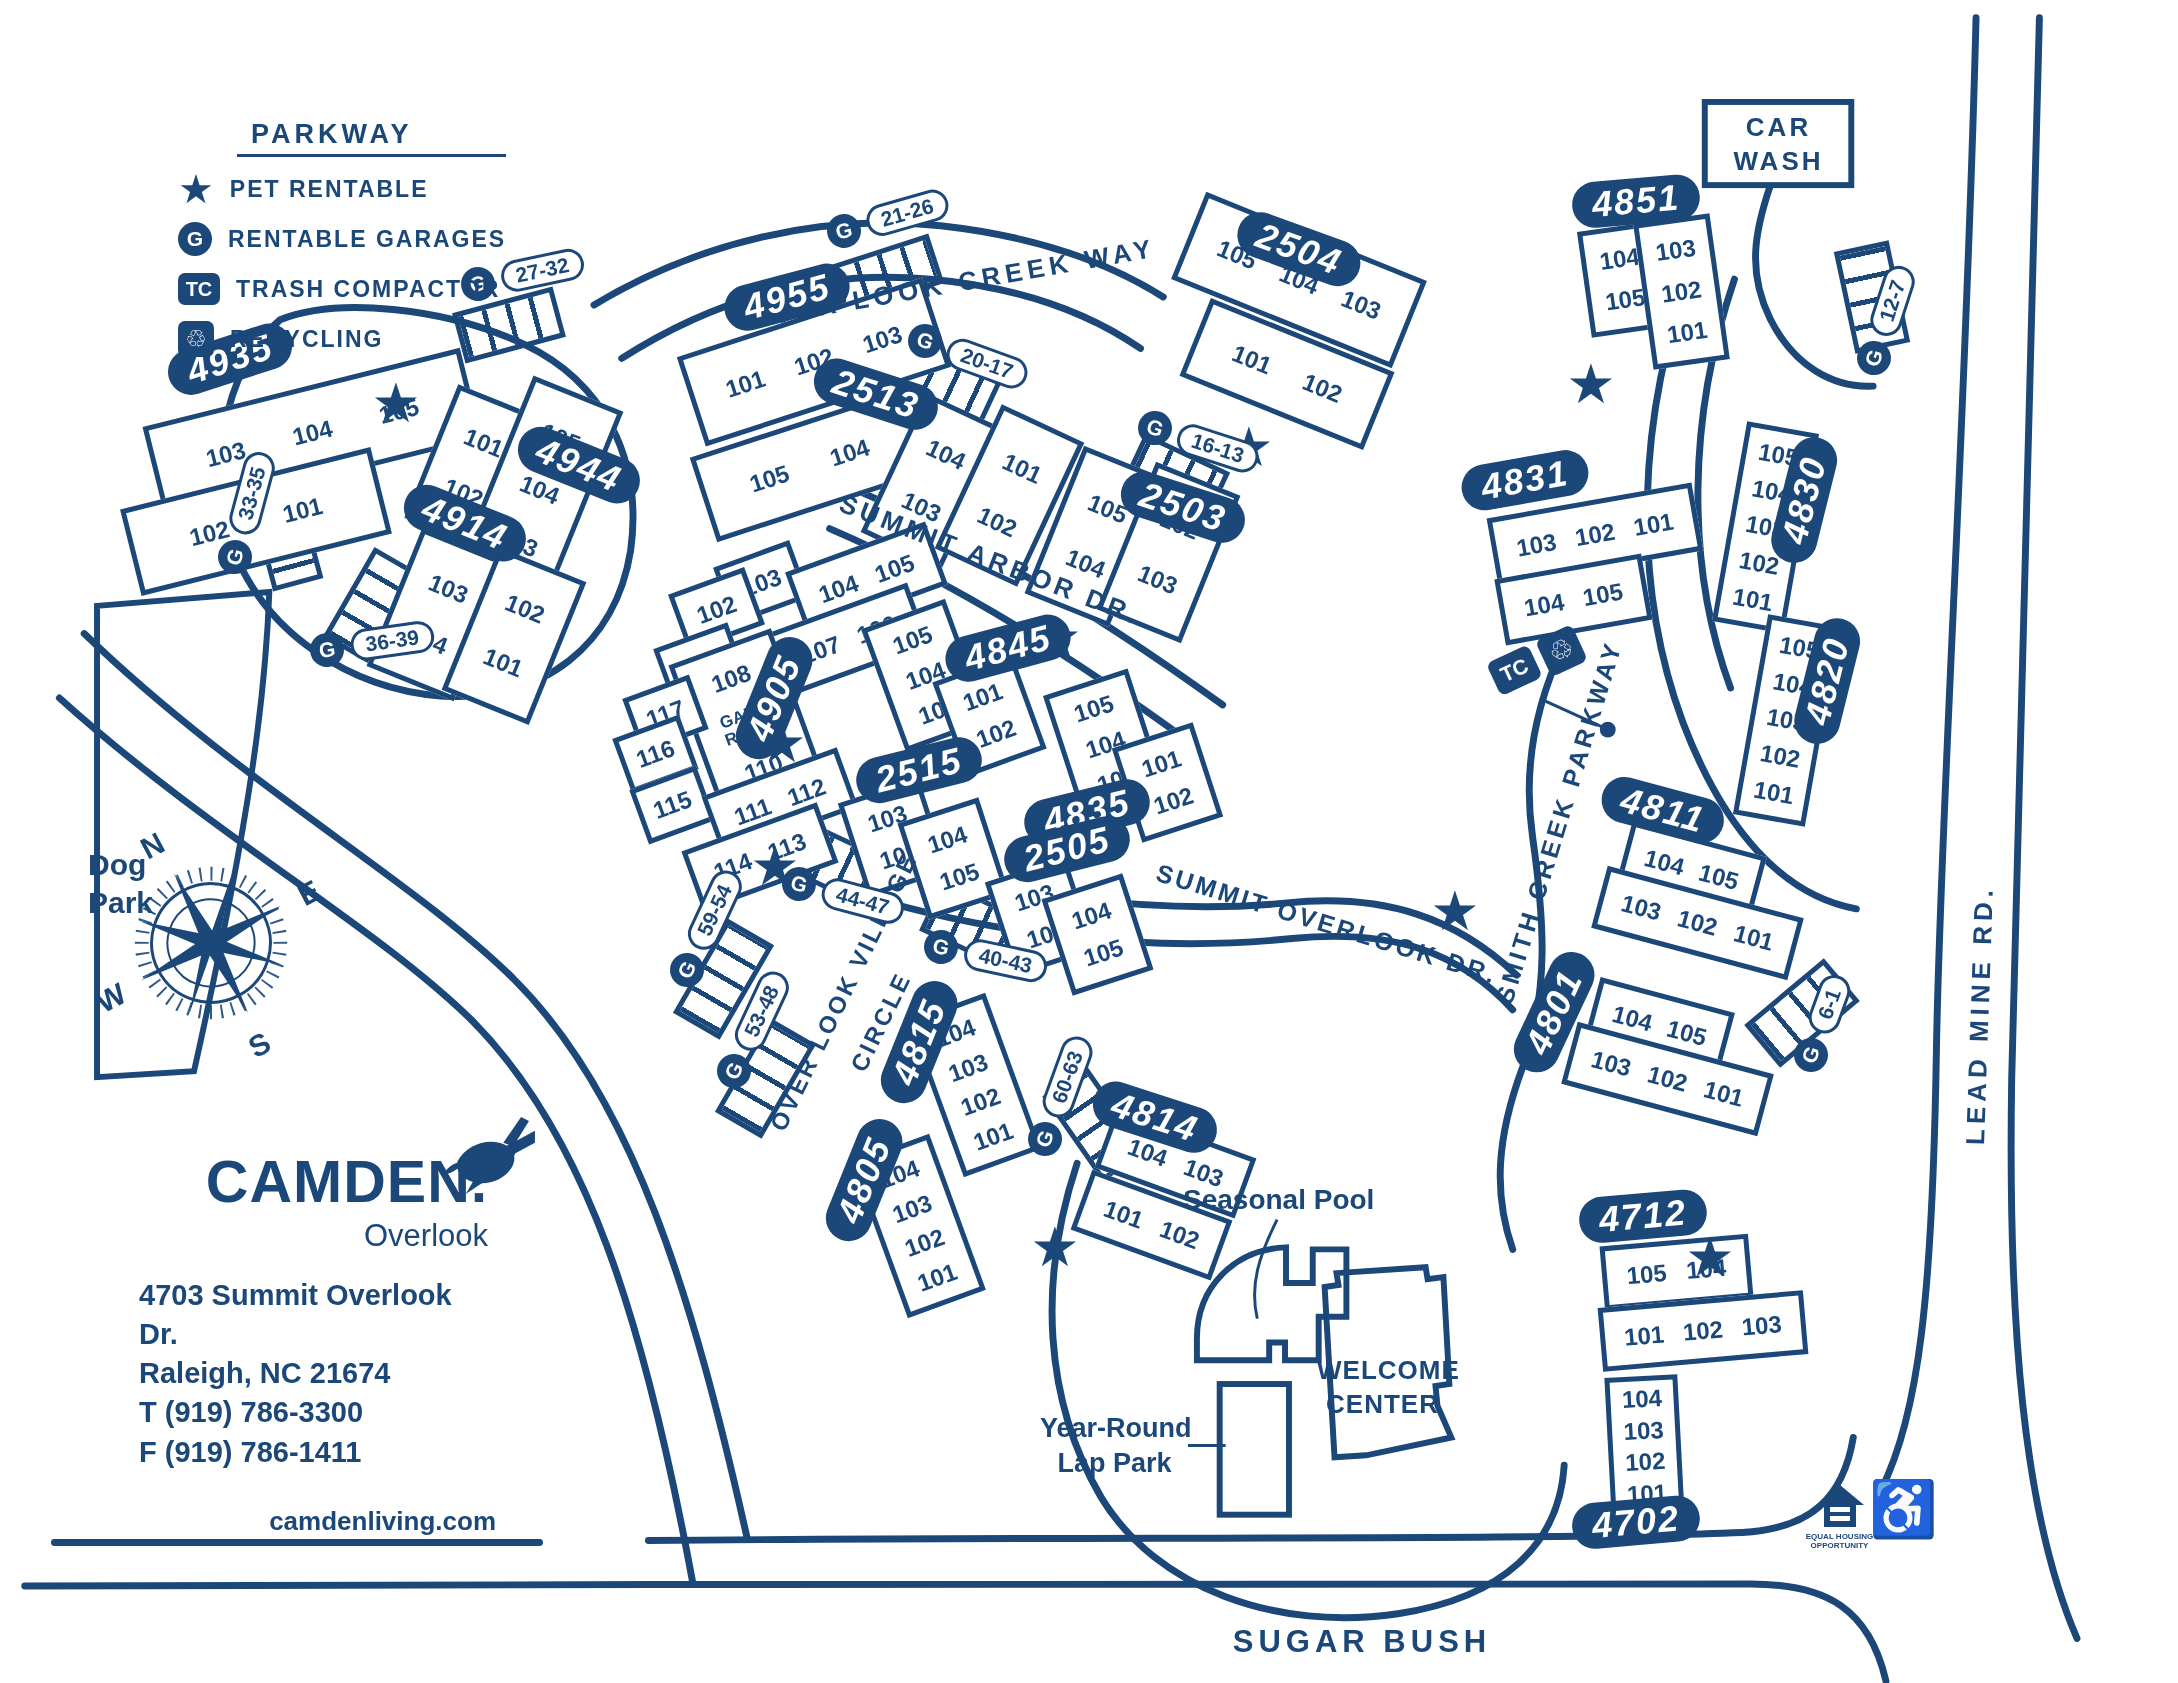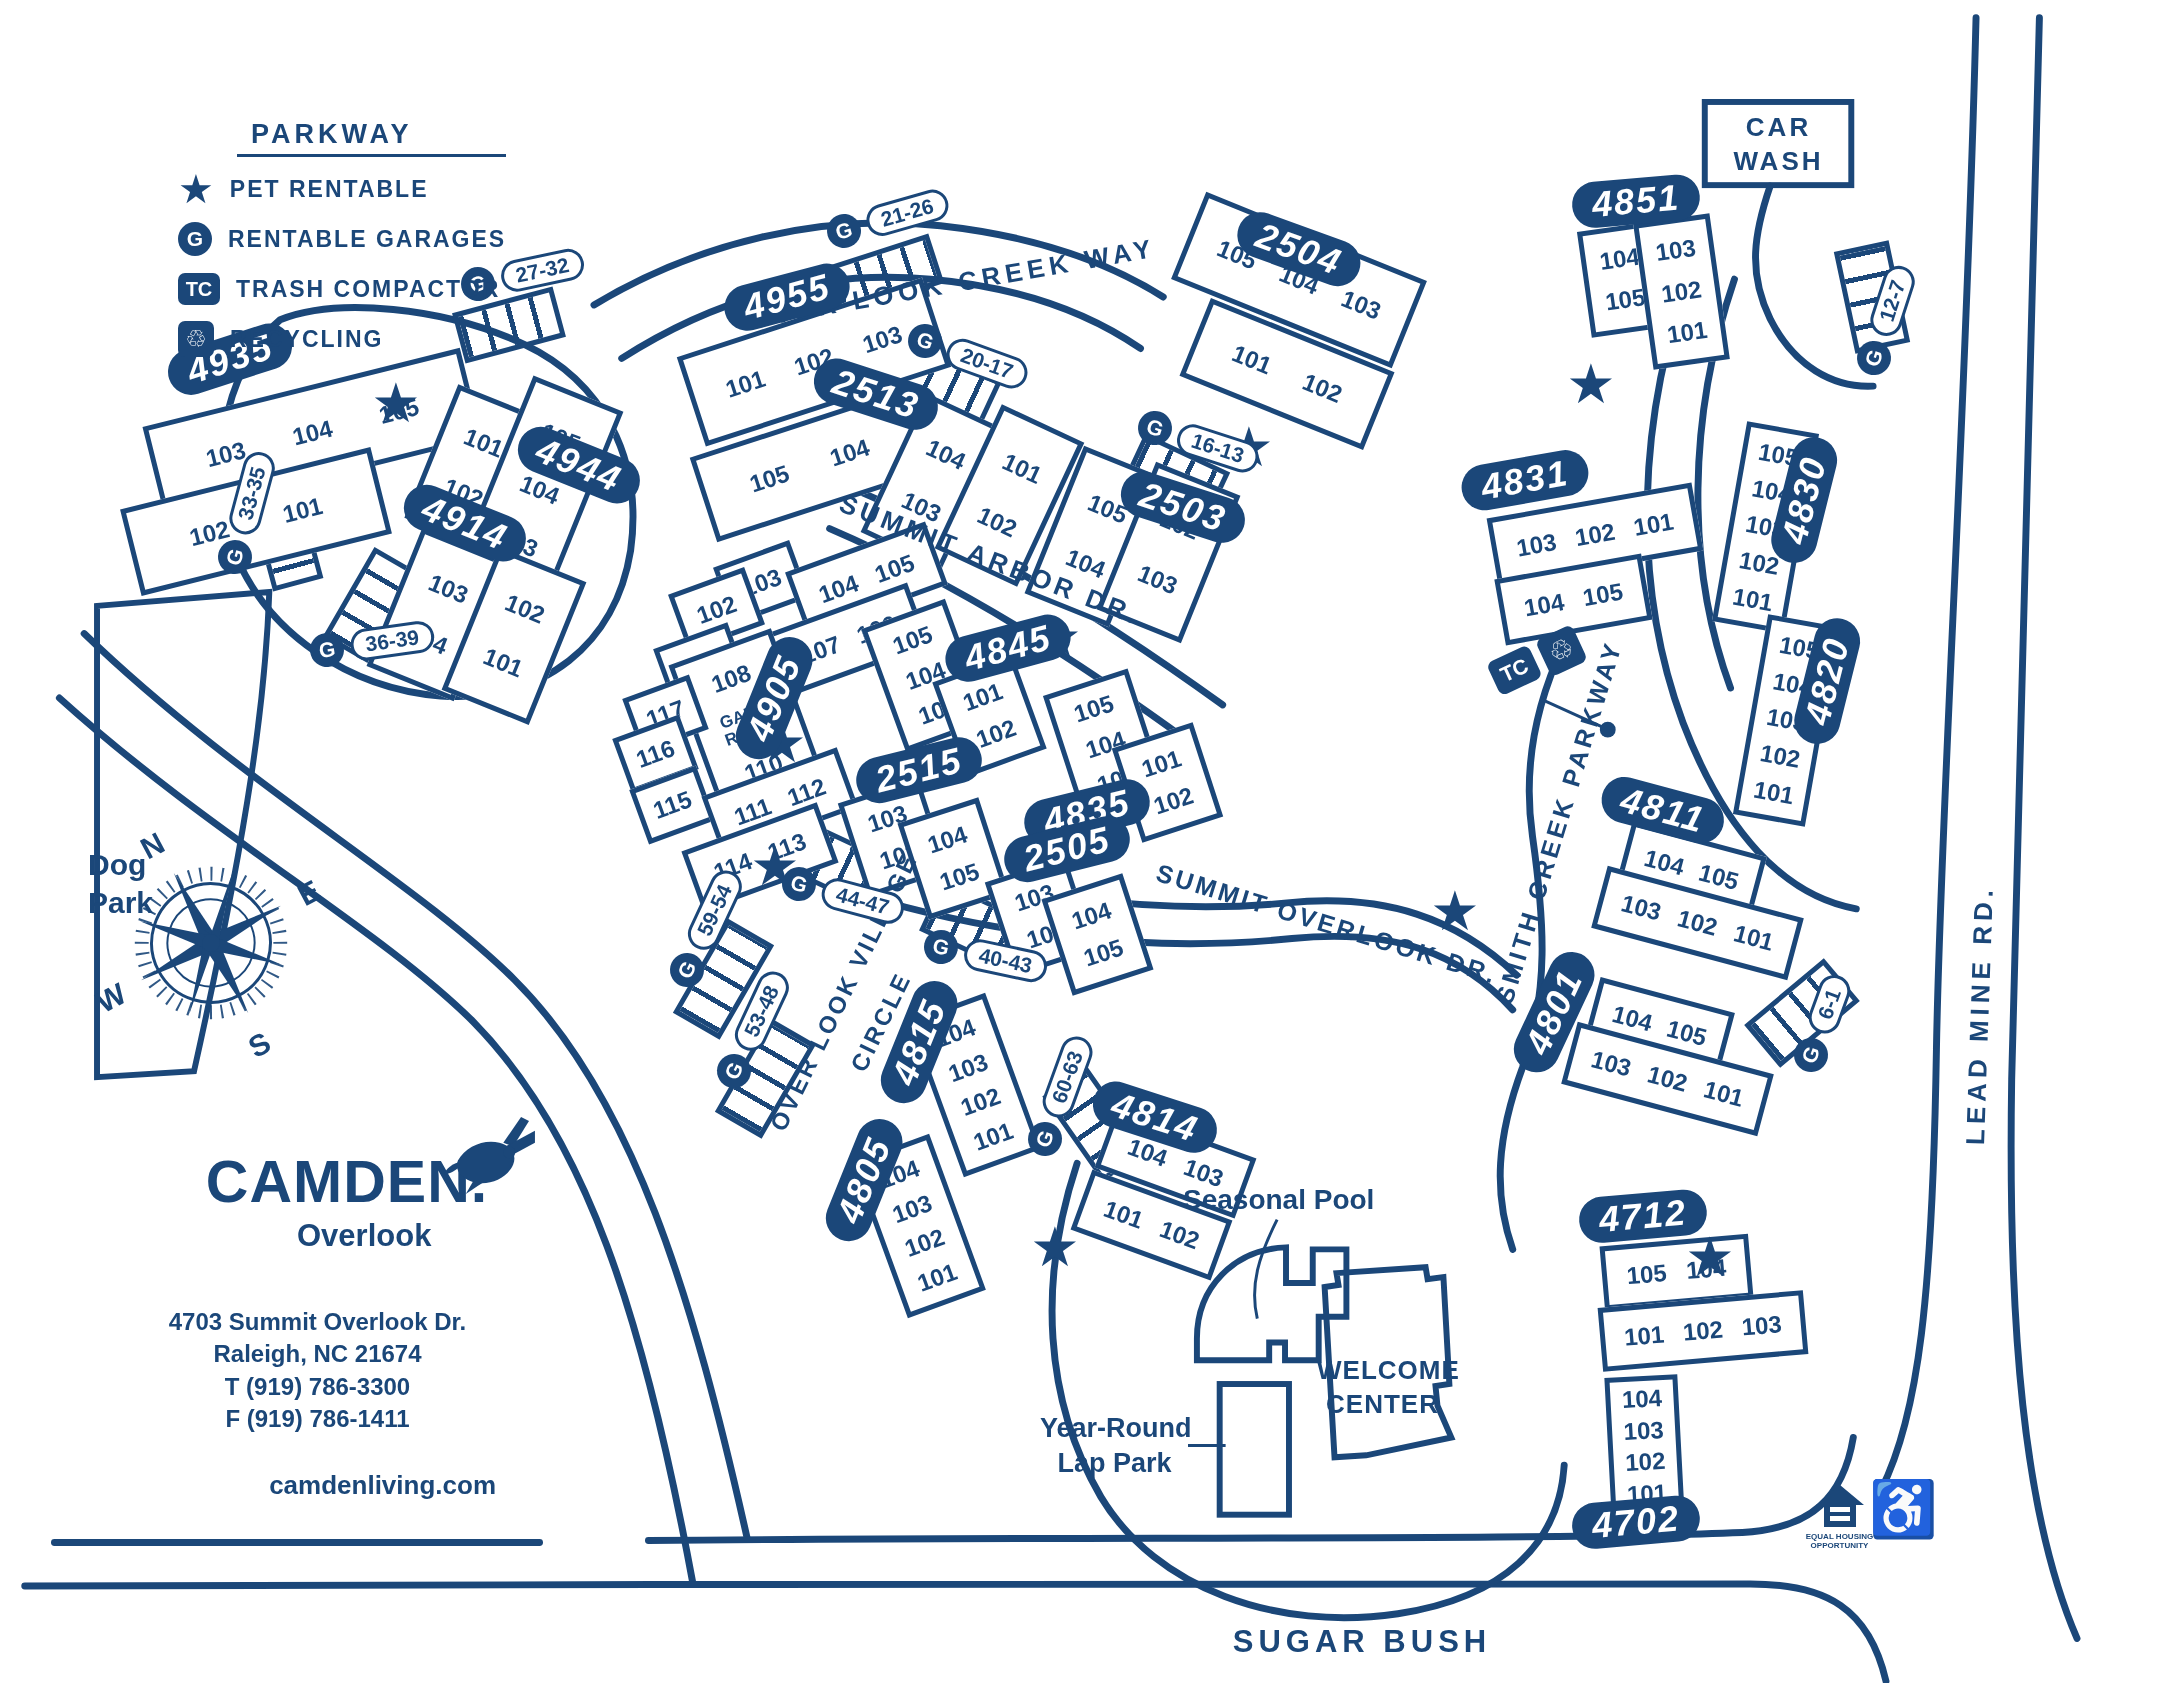--- a/index.html
+++ b/index.html
@@ -45,22 +45,22 @@
   .legrow{display:flex;align-items:center;gap:16px;margin-top:14px;height:36px}
   .legrow .lab{font-size:23px;font-weight:600;letter-spacing:2px}
   .legstar{font-size:40px;line-height:1;color:#1B4779}
   .tcbox{background:#1B4779;color:#fff;border-radius:7px;font-weight:700;display:flex;align-items:center;justify-content:center}
   .tc-l{width:42px;height:32px;font-size:20px}
   .recy{background:#1B4779;color:#fff;border-radius:7px;display:flex;align-items:center;justify-content:center}
   .recy-l{width:36px;height:36px;font-size:24px}
   
   #brand{position:absolute;left:139px;top:1153px;width:416px;z-index:7}
   #brand .camden{font-size:59px;font-weight:700;letter-spacing:1px;text-align:center;line-height:1}
-  #brand .overlook{font-size:31px;font-weight:700;margin-left:158px;margin-top:6px}
-  #brand .addr{margin-top:52px;text-align:center;padding-right:59px;font-size:24px;font-weight:600;line-height:1.35}
+  #brand .overlook{font-size:31px;font-weight:400;text-align:center;margin-left:158px;margin-top:6px}
+  #brand .addr{margin-top:22px;text-align:left;padding-right:59px;font-size:29px;font-weight:600;line-height:1.35}
   #brand .web{margin-top:34px;text-align:right;padding-right:59px;font-size:26px;font-weight:600}
   #bird{position:absolute;left:444px;top:1117px;z-index:8}
   
   #compass{position:absolute;left:117px;top:849px;width:188px;height:188px;transform:rotate(-28deg);z-index:7}
   .cpt{position:absolute;font-size:30px;font-weight:700;color:#1B4779}
   
   .amlabel{position:absolute;z-index:7;color:#1B4779;font-weight:600;white-space:nowrap}
   #dogpark-label{left:88px;top:846px;font-size:30px;line-height:1.25}
   #carwash-label{left:1705px;top:111px;width:147px;text-align:center;font-size:26px;letter-spacing:3px;line-height:1.3}
   #seasonal-label{left:1183px;top:1184px;font-size:28px}

